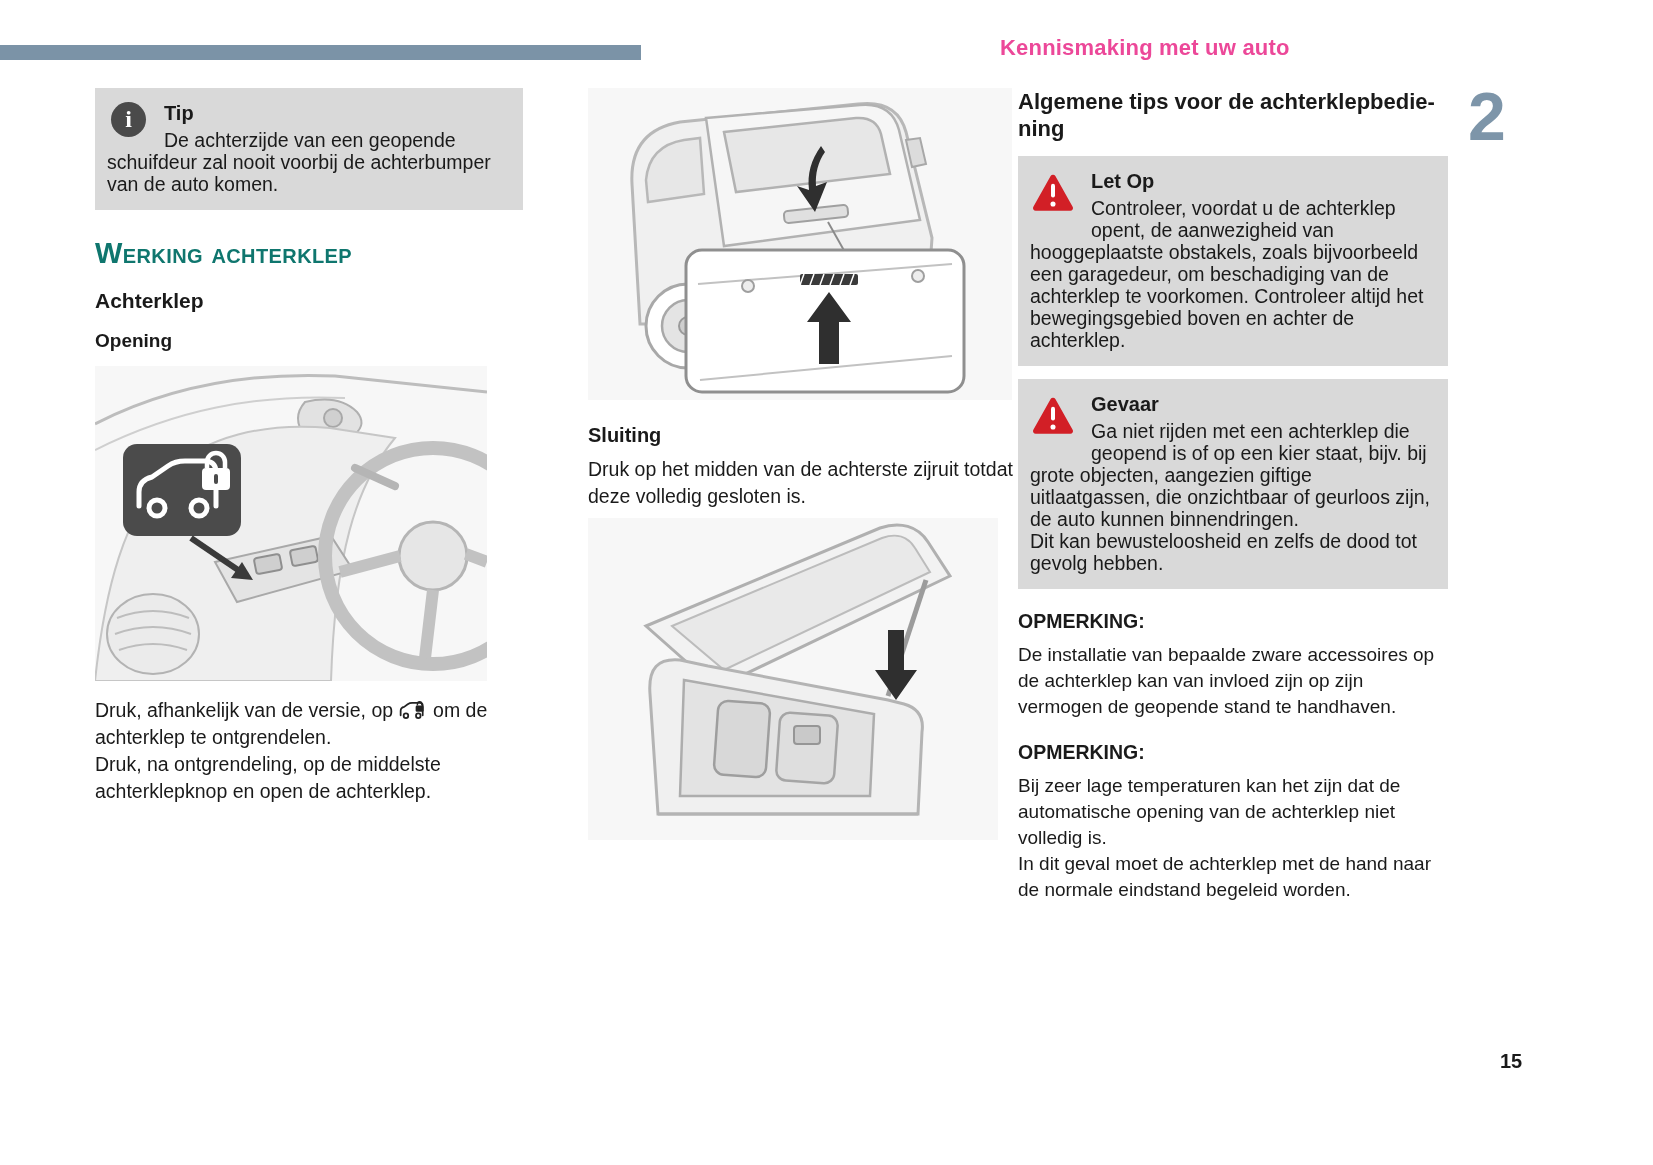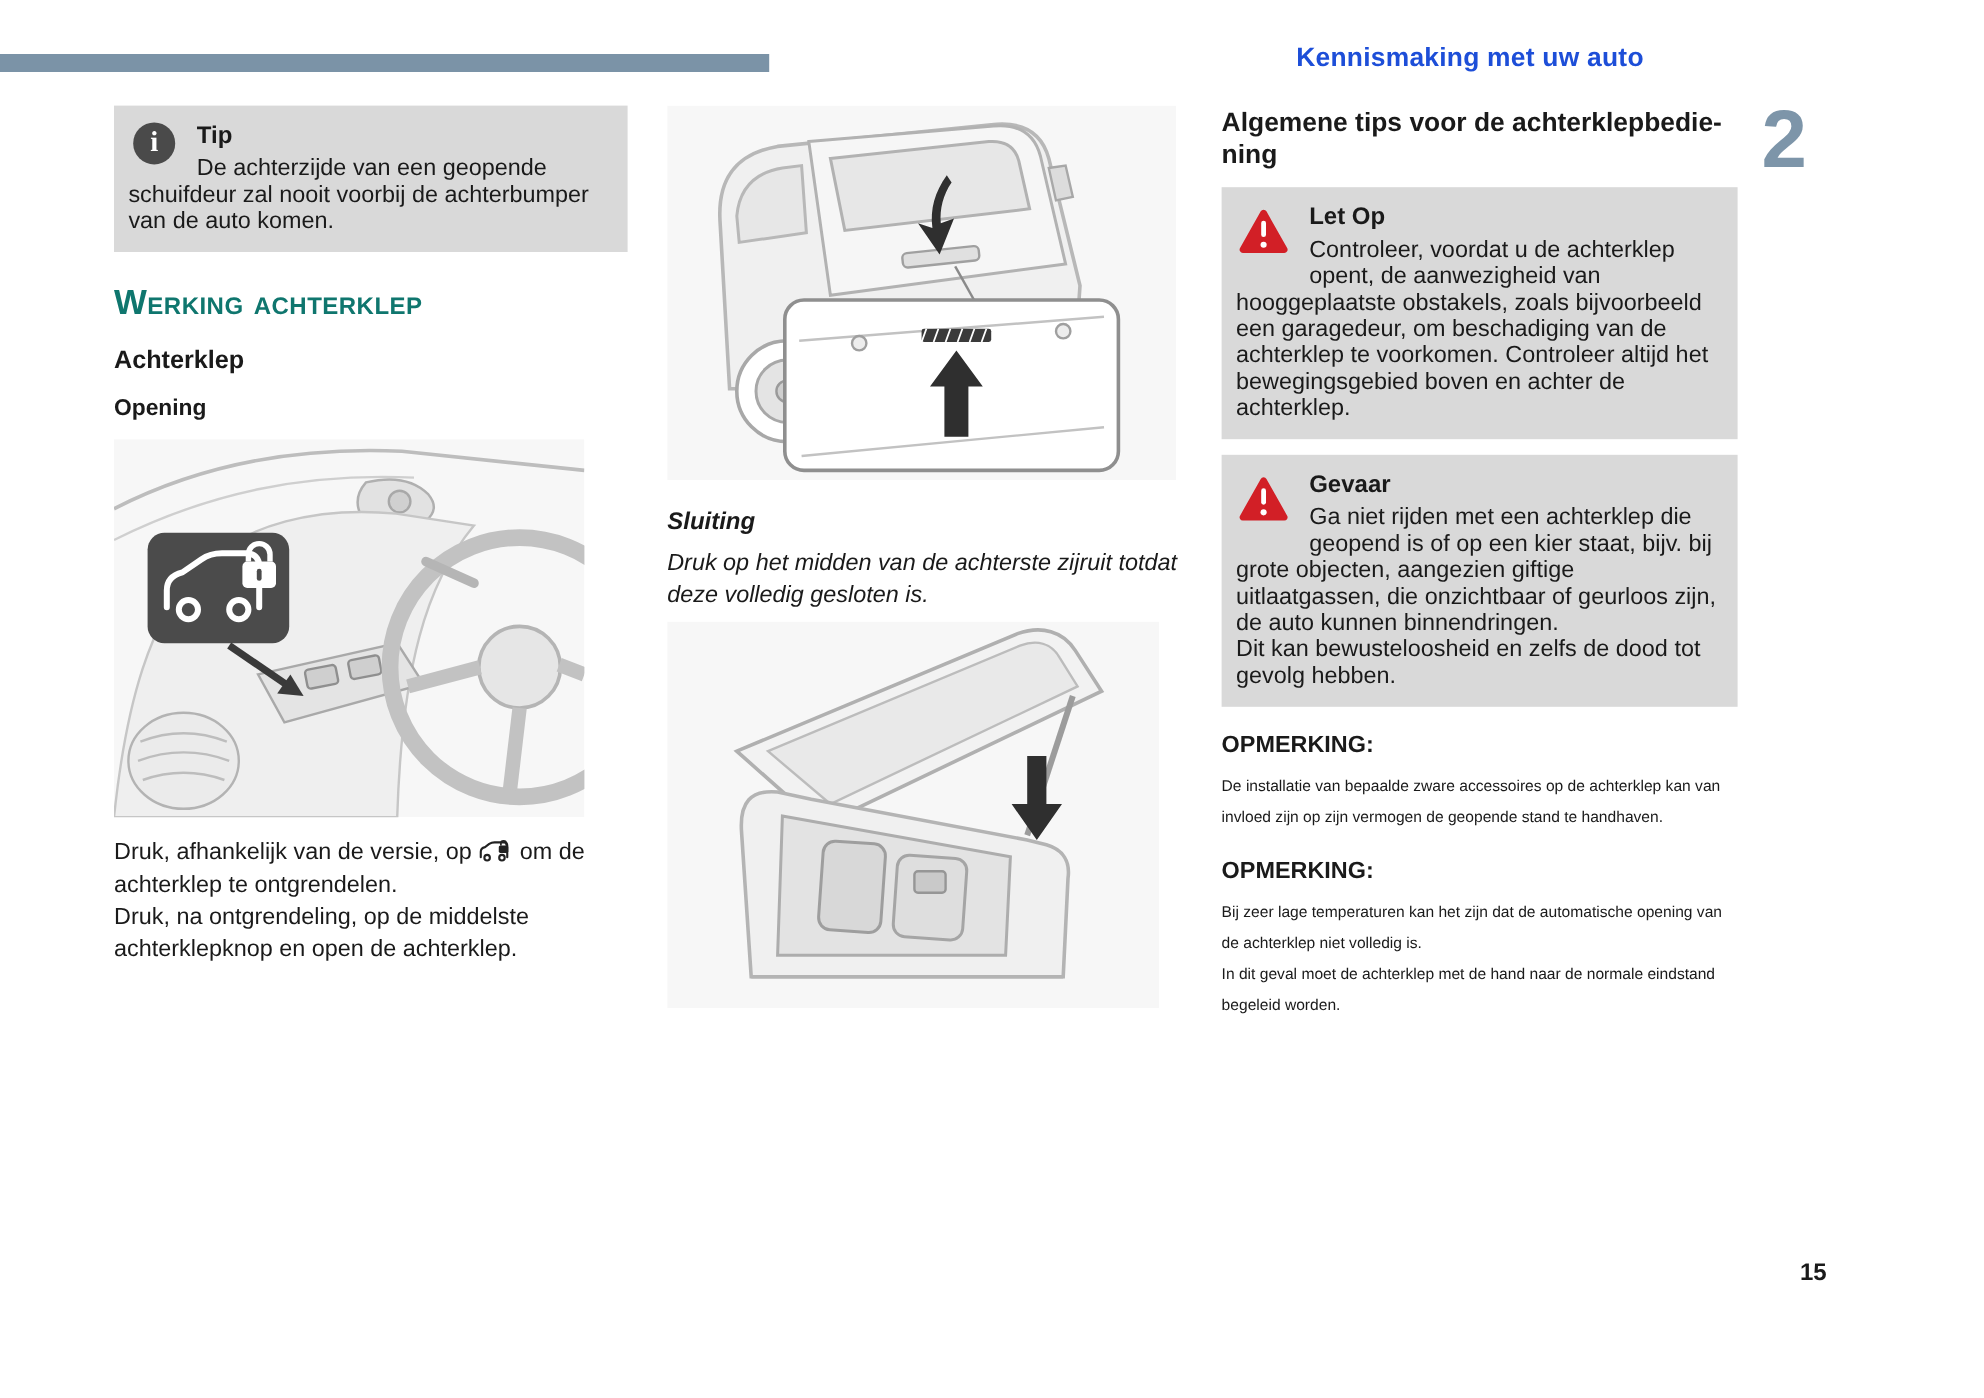--- a/index.html
+++ b/index.html
@@ -3,30 +3,30 @@
 <meta charset="utf-8">
 <style>
   * { margin:0; padding:0; box-sizing:border-box; }
   html,body { background:#ffffff; }
   .page {
     position:relative; width:1653px; height:1165px; background:#ffffff;
     font-family:"Liberation Sans", sans-serif; color:#1a1a1a; overflow:hidden;
   }
   .top-rule { position:absolute; left:0; top:45px; width:641px; height:15px; background:#7b93a7; }
   .header-title {
-    position:absolute; top:35px; left:1000px; width:450px; text-align:center;
-    font-size:22px; font-weight:bold; color:#1d4ed8; letter-spacing:0.2px;
+    position:absolute; top:35px; left:1000px; width:450px; text-align:left;
+    font-size:22px; font-weight:bold; color:#ec4899; letter-spacing:0.2px;
   }
   .chapter-number {
     position:absolute; top:82px; left:1468px; font-size:68px; line-height:1;
     font-weight:bold; color:#7d95a9;
   }
   .col { position:absolute; top:88px; }
   .col1 { left:95px;  width:428px; }
-  .col2 { left:556px; width:426px;font-style:italic; }
+  .col2 { left:588px; width:426px; }
   .col3 { left:1018px; width:430px; }
 
   .graybox { background:#d9d9d9; padding:13px 14px 15px 12px; }
   .graybox::after { content:""; display:block; clear:both; }
   .info-icon {
     float:left; width:35px; height:35px; border-radius:50%; background:#4a4a4a;
     color:#fff; text-align:center; line-height:35px; font-size:24px; font-weight:bold;
     font-family:"Liberation Serif", serif; margin:1px 18px 4px 4px;
   }
   .warning-icon { float:left; width:46px; height:42px; margin:3px 15px 6px 0; }
@@ -42,21 +42,21 @@
   .body-text { font-size:19.5px; line-height:27px; }
   .multiline { white-space:pre-line; }
   .block { display:block; }
   .figure { display:block; line-height:0; }
   .fig-m { margin-top:14px; }
   .inline-icon { display:inline-block; margin:0 5px; }
   .inline-icon svg { vertical-align:-4px; }
 
   .col3-heading { font-size:22px; font-weight:bold; line-height:27px; }
   .note-heading { margin-top:21px; font-size:19.5px; font-weight:bold; }
-  .note-body    { margin-top:9px; font-size:13px; line-height:26px; white-space:pre-line; }
+  .note-body    { margin-top:9px; font-size:19px; line-height:26px; white-space:pre-line; }
   .mt13 { margin-top:13px; } .mt14 { margin-top:14px; } .mt16 { margin-top:16px; }
   .mt24 { margin-top:24px; } .mt9 { margin-top:9px; } .mt8 { margin-top:8px; }
   .page-number { position:absolute; left:1500px; top:1050px; font-size:20px; font-weight:bold; }
 </style>
 </head>
 <body>
 
 <div class="page">
 
   <div class="top-rule"></div>

